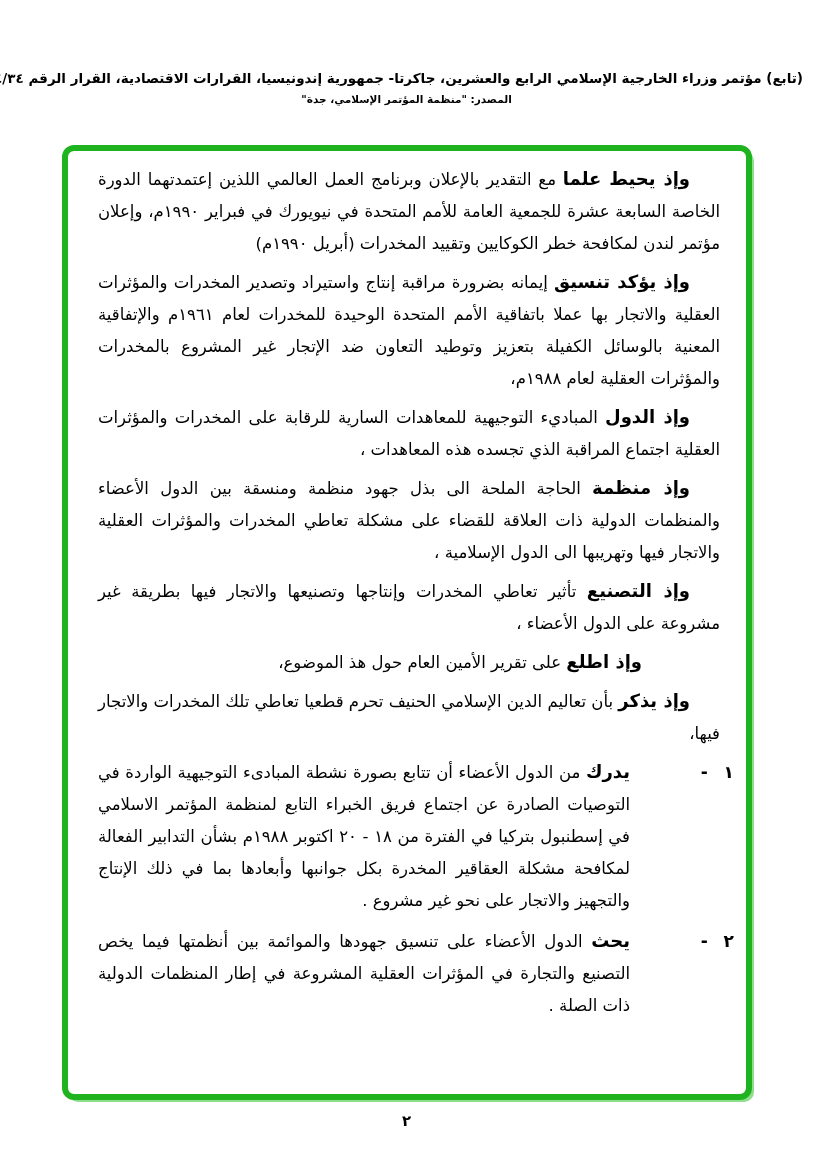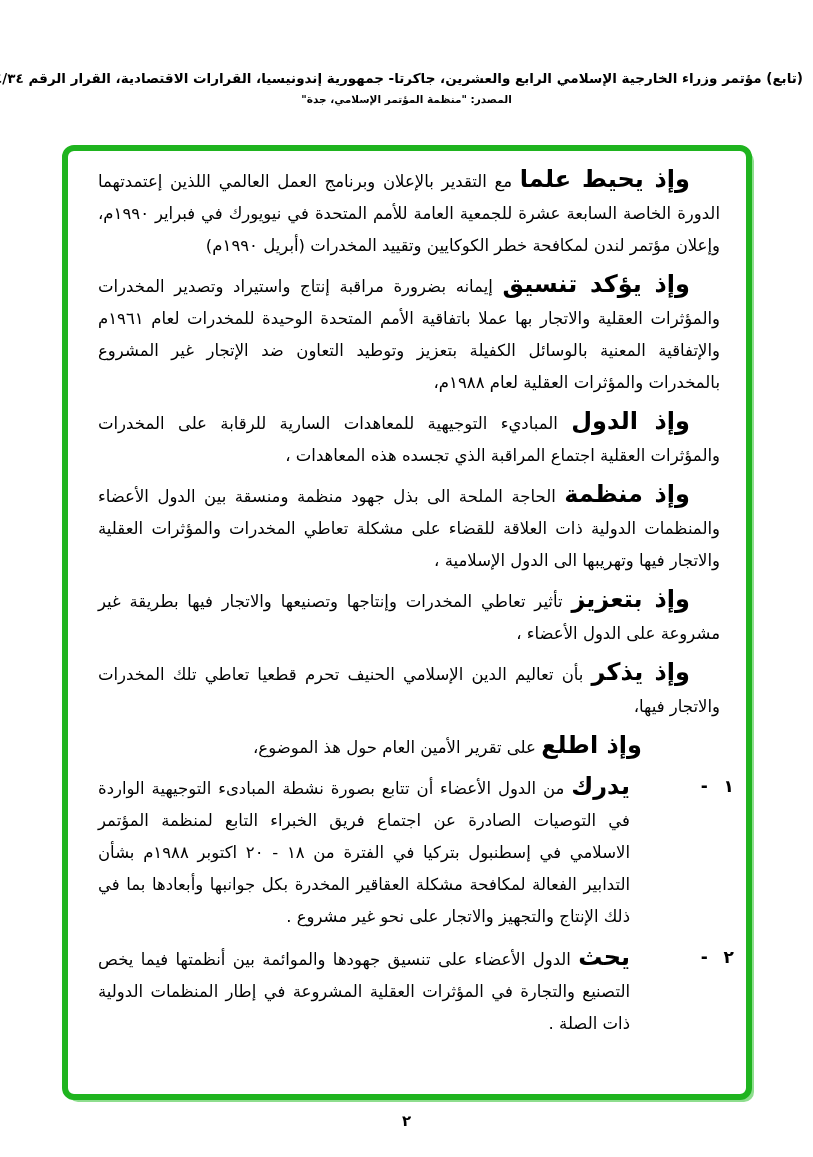--- a/index.html
+++ b/index.html
@@ -48,21 +48,21 @@
   .para{
     margin:0 14px 6px 0;
     font-size:16.5px;
     line-height:32px;
     text-align:justify;
     text-indent:30px;
   }
   .para.indent-lg{text-indent:78px;}
   .lead{
     font-weight:bold;
-    font-size:24px;
+    font-size:18px;
   }
   .item{
     display:grid;
     grid-template-columns:104px 1fr;
     margin:2px 0 8px 0;
   }
   .item .num{
     font-weight:bold;
     font-size:17px;
     line-height:32px;
@@ -97,25 +97,25 @@
 
     <p class="para"><span class="lead">وإذ يحيط علما</span> <span>مع التقدير بالإعلان وبرنامج العمل العالمي اللذين إعتمدتهما الدورة الخاصة السابعة عشرة للجمعية العامة للأمم المتحدة في نيويورك في فبراير ١٩٩٠م، وإعلان مؤتمر لندن لمكافحة خطر الكوكايين وتقييد المخدرات (أبريل ١٩٩٠م)</span></p>
 
     <p class="para"><span class="lead">وإذ يؤكد تنسيق</span> <span>إيمانه بضرورة مراقبة إنتاج واستيراد وتصدير المخدرات والمؤثرات العقلية والاتجار بها عملا باتفاقية الأمم المتحدة الوحيدة للمخدرات لعام ١٩٦١م والإتفاقية المعنية بالوسائل الكفيلة بتعزيز وتوطيد التعاون ضد الإتجار غير المشروع بالمخدرات والمؤثرات العقلية لعام ١٩٨٨م،</span></p>
 
 
     <p class="para"><span class="lead">وإذ الدول</span> <span>المباديء التوجيهية للمعاهدات السارية للرقابة على المخدرات والمؤثرات العقلية اجتماع المراقبة الذي تجسده هذه المعاهدات ،</span></p>
 
     <p class="para"><span class="lead">وإذ منظمة</span> <span>الحاجة الملحة الى بذل جهود منظمة ومنسقة بين الدول الأعضاء والمنظمات الدولية ذات العلاقة للقضاء على مشكلة تعاطي المخدرات والمؤثرات العقلية والاتجار فيها وتهريبها الى الدول الإسلامية ،</span></p>
 
-    <p class="para"><span class="lead">وإذ بتعزيز</span> <span>تأثير تعاطي المخدرات وإنتاجها وتصنيعها والاتجار فيها بطريقة غير مشروعة على الدول الأعضاء ،</span></p>
+    <p class="para"><span class="lead">وإذ التصنيع</span> <span>تأثير تعاطي المخدرات وإنتاجها وتصنيعها والاتجار فيها بطريقة غير مشروعة على الدول الأعضاء ،</span></p>
+
+    <p class="para indent-lg"><span class="lead">وإذ اطلع</span> <span>على تقرير الأمين العام حول هذ الموضوع،</span></p>
 
     <p class="para"><span class="lead">وإذ يذكر</span> <span>بأن تعاليم الدين الإسلامي الحنيف تحرم قطعيا تعاطي تلك المخدرات والاتجار فيها،</span></p>
-
-    <p class="para indent-lg"><span class="lead">وإذ اطلع</span> <span>على تقرير الأمين العام حول هذ الموضوع،</span></p>
 
     <div class="item">
       <div class="num">١ -</div>
       <div class="itext"><span class="lead">يدرك</span> <span>من الدول الأعضاء أن تتابع بصورة نشطة المبادىء التوجيهية الواردة في التوصيات الصادرة عن اجتماع فريق الخبراء التابع لمنظمة المؤتمر الاسلامي في إسطنبول بتركيا في الفترة من ١٨ - ٢٠ اكتوبر ١٩٨٨م بشأن التدابير الفعالة لمكافحة مشكلة العقاقير المخدرة بكل جوانبها وأبعادها بما في ذلك الإنتاج والتجهيز والاتجار على نحو غير مشروع .</span></div>
     </div>
 
     <div class="item">
       <div class="num">٢ -</div>
       <div class="itext"><span class="lead">يحث</span> <span>الدول الأعضاء على تنسيق جهودها والموائمة بين أنظمتها فيما يخص التصنيع والتجارة في المؤثرات العقلية المشروعة في إطار المنظمات الدولية ذات الصلة .</span></div>
     </div>

